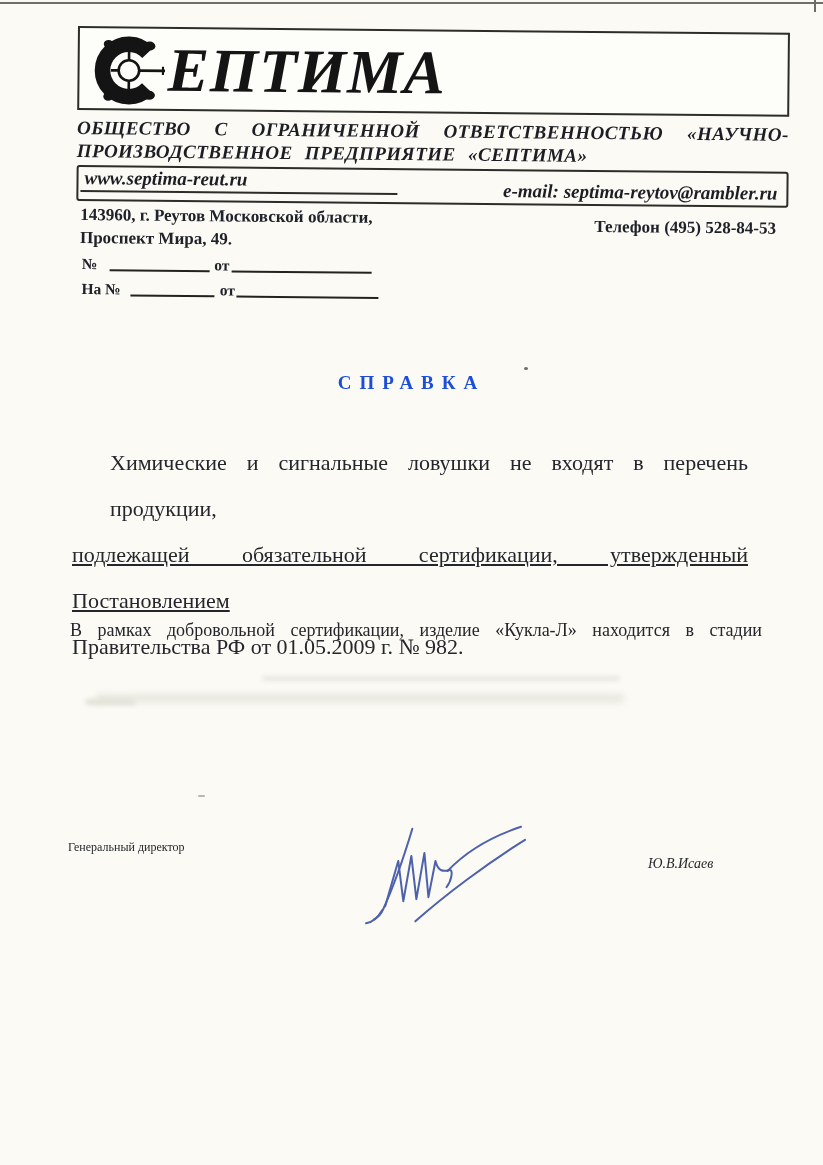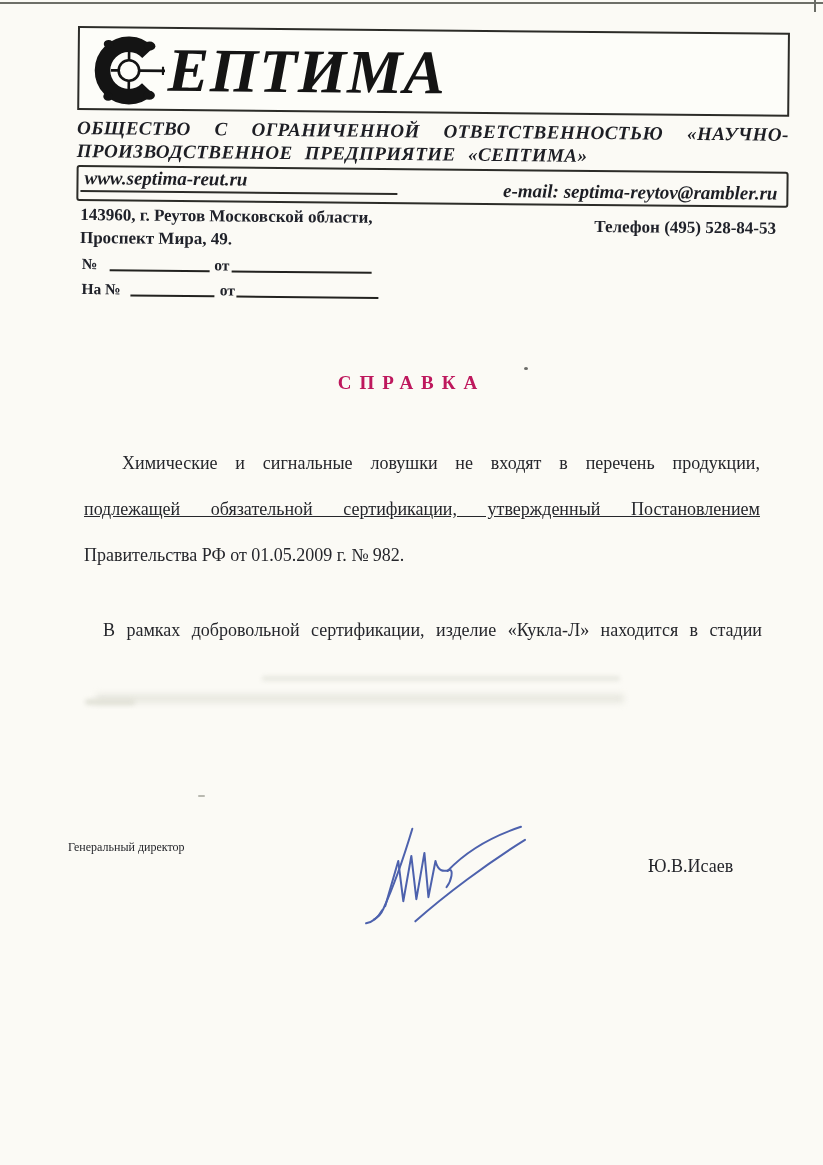--- a/index.html
+++ b/index.html
@@ -84,31 +84,31 @@
   .blank-1a{width:100px;margin-left:12px;}
   .blank-1b{width:140px;margin-left:2px;}
   .blank-2a{width:84px;margin-left:10px;}
   .blank-2b{width:142px;margin-left:2px;}
 
   
   .doc-title{
     position:absolute;left:0;top:372px;width:100%;
     text-align:center;
     font-size:19px;font-weight:600;letter-spacing:8px;
-    color:#be185d;
+    color:#1d4ed8;
   }
-  .para-1{position:absolute;left:84px;top:440px;width:676px;font-size:18px;line-height:46px;color:var(--ink);}
+  .para-1{position:absolute;left:72px;top:440px;width:676px;font-size:22px;line-height:46px;color:var(--ink);}
   .para-1 .l1{padding-left:38px;text-align:justify;text-align-last:justify;}
   .para-1 .l2{text-align:justify;text-align-last:justify;text-decoration:underline;}
   .para-2{position:absolute;left:70px;top:616px;width:692px;font-size:18px;line-height:29px;color:var(--ink);}
-  .para-2 .l1{text-align:justify;text-align-last:justify;margin-left:33px;}
+  .para-2 .l1{text-align:justify;text-align-last:justify;}
 
   
   .sig-role{position:absolute;left:68px;top:840px;font-size:12px;color:var(--ink);}
-  .sig-name{position:absolute;left:648px;top:856px;font-size:18px;color:var(--ink);}
+  .sig-name{position:absolute;left:648px;top:856px;font-size:14px;color:var(--ink);font-style:italic;}
   .signature-svg{position:absolute;left:352px;top:806px;width:176px;height:120px;}
 </style>
 </head>
 <body>
 
 <div class="page">
 
   <div class="scan-top-line"></div>
   <div class="scan-top-right-tick"></div>
   <div class="speck speck-1"></div>

